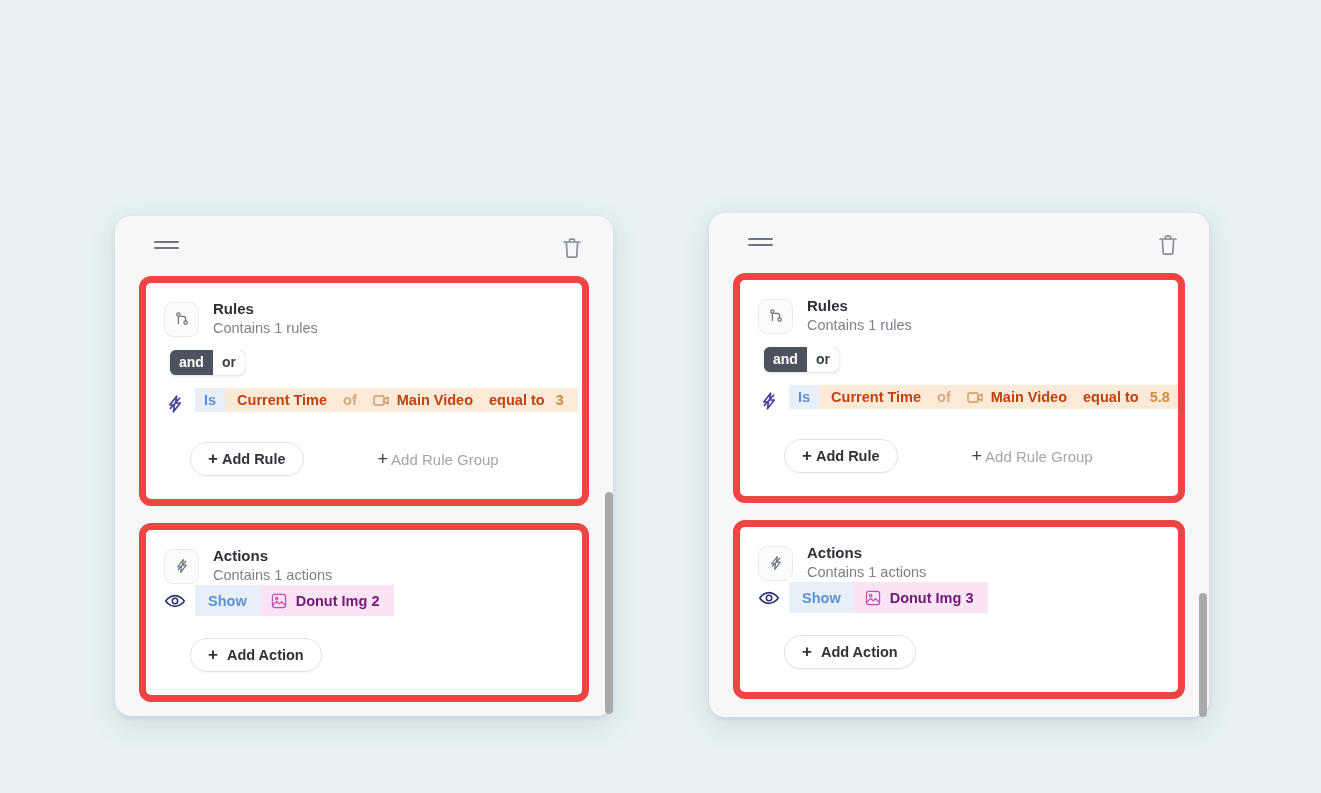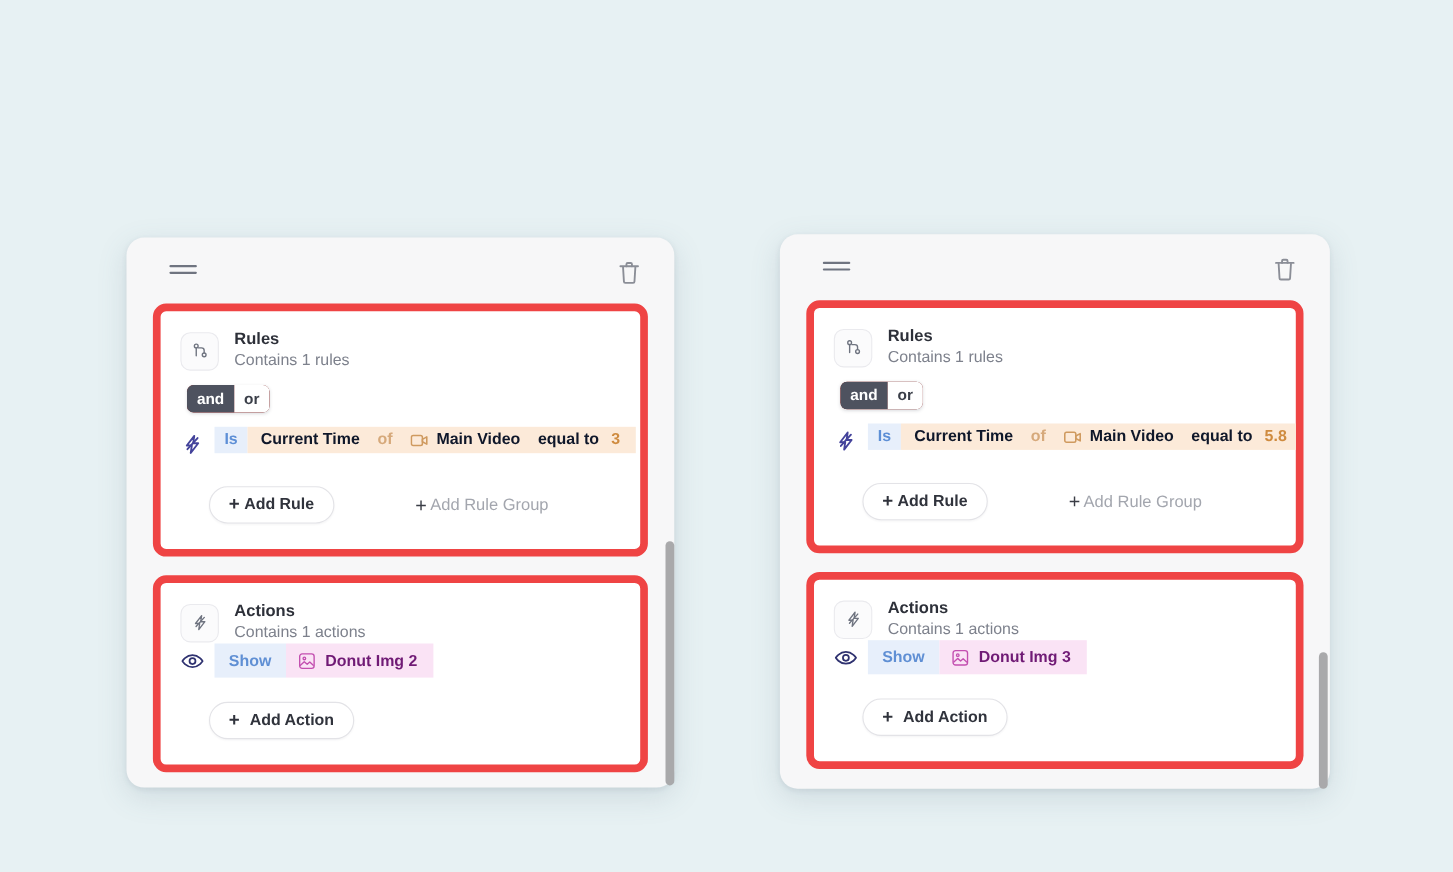--- a/index.html
+++ b/index.html
@@ -85,21 +85,21 @@
   }
   .panel-sub {
     font-size: 14.5px; color: #7d818c; line-height: 19px; margin-top: 1px;
   }
 
   
   .andor {
     display: inline-flex;
     margin: 12px 0 0 24px;
     border-radius: 6px;
-    background: #7f1d1d;
+    background: #22c55e;
     box-shadow: 0 1px 3px rgba(40,45,60,0.16);
     overflow: hidden;
     font-size: 14px; font-weight: bold;
   }
   .andor .seg {
     padding: 5px 9px 6px;
     line-height: 14px;
     cursor: pointer;
   }
   .andor .seg.on  { background: #4e525f; color: #ffffff; }
@@ -127,21 +127,21 @@
   .chip-is {
     background: #e7effb;
     color: #5d8fd6;
     padding: 0 9px;
   }
   .chip-orange {
     background: #fcead9;
     color: #c58a4a;
     padding: 0 0 0 12px;
   }
-  .chip-orange .bold   { color: #0f172a; font-weight: bold; }
+  .chip-orange .bold   { color: #c2410c; font-weight: bold; }
   .chip-orange .light  { color: #d6a97b; font-weight: bold; }
   .chip-orange .gap    { display: inline-block; width: 16px; }
   .chip-orange .gap-s  { display: inline-block; width: 11px; }
   .cam { margin: 0 7px 0 0; display: inline-flex; align-items: center; }
   .chip-orange .value  { color: #cf8b3f; padding-right: 14px; }
 
   
   .btn-row {
     display: flex; align-items: center;
     padding: 22px 0 23px 44px;

